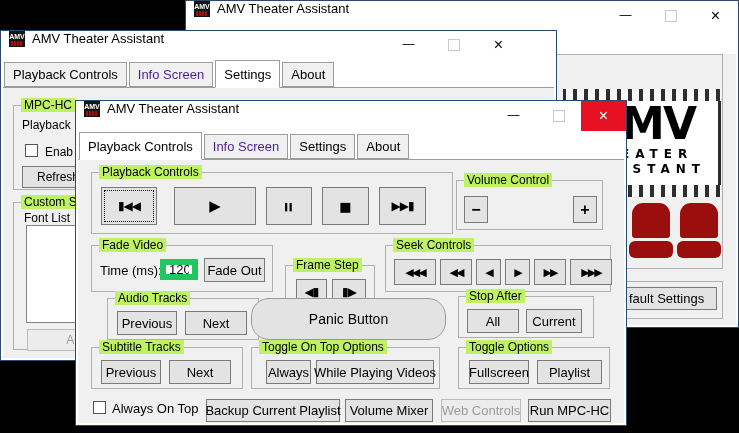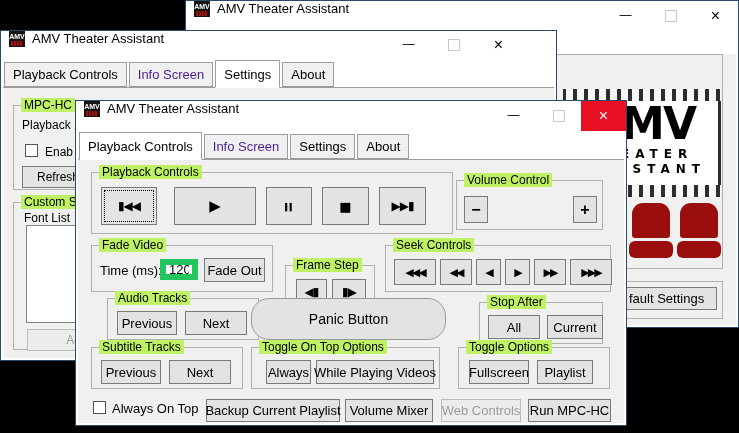--- a/index.html
+++ b/index.html
@@ -270,42 +270,42 @@
       </div>
 
       <div class="groupbox" style="left:13px;top:138px;width:152px;height:42px;margin-left:16px;">
         <span class="grouplabel">Audio Tracks</span>
         <div class="btn" style="left:9px;top:12px;width:60px;height:24px;font-size:13px;">Previous</div>
         <div class="btn" style="left:77px;top:12px;width:62px;height:24px;font-size:13px;">Next</div>
       </div>
 
       <div class="btn" style="left:173px;top:138px;width:195px;height:42px;font-size:14px;border-color:#9a9a9a;border-radius:18px;">Panic Button</div>
 
-      <div class="groupbox" style="left:380px;top:142px;width:124px;height:42px;margin-left:21px;">
+      <div class="groupbox" style="left:380px;top:136px;width:136px;height:42px;">
         <span class="grouplabel">Stop After</span>
         <div class="btn" style="left:8px;top:12px;width:52px;height:24px;font-size:13px;">All</div>
         <div class="btn" style="left:67px;top:12px;width:56px;height:24px;font-size:13px;">Current</div>
       </div>
 
       <div class="groupbox" style="left:13px;top:187px;width:152px;height:42px;">
         <span class="grouplabel">Subtitle Tracks</span>
         <div class="btn" style="left:9px;top:12px;width:60px;height:24px;font-size:13px;">Previous</div>
         <div class="btn" style="left:77px;top:12px;width:62px;height:24px;font-size:13px;">Next</div>
       </div>
 
       <div class="groupbox" style="left:173px;top:187px;width:189px;height:42px;">
         <span class="grouplabel">Toggle On Top Options</span>
         <div class="btn" style="left:14px;top:12px;width:45px;height:24px;font-size:13px;">Always</div>
         <div class="btn" style="left:64px;top:12px;width:118px;height:24px;font-size:13px;">While Playing Videos</div>
       </div>
 
       <div class="groupbox" style="left:380px;top:187px;width:152px;height:42px;">
         <span class="grouplabel">Toggle Options</span>
         <div class="btn" style="left:10px;top:12px;width:60px;height:24px;font-size:13px;">Fullscreen</div>
-        <div class="btn" style="left:78px;top:12px;width:56px;height:24px;font-size:13px;">Playlist</div>
+        <div class="btn" style="left:78px;top:12px;width:65px;height:24px;font-size:13px;">Playlist</div>
       </div>
 
       <span class="checkbox" style="left:15px;top:241px;"></span>
       <span class="statictext" style="left:34px;top:241px;font-size:13px;">Always On Top</span>
       <div class="btn" style="left:267px;top:239px;width:88px;height:23px;font-size:13px;">Volume Mixer</div>
       <div class="btn" style="left:128px;top:239px;width:134px;height:23px;font-size:13px;">Backup Current Playlist</div>
       <div class="btn disabled" style="left:363px;top:239px;width:80px;height:23px;font-size:13px;">Web Controls</div>
       <div class="btn" style="left:450px;top:239px;width:83px;height:23px;font-size:13px;">Run MPC-HC</div>
 
     </div>

